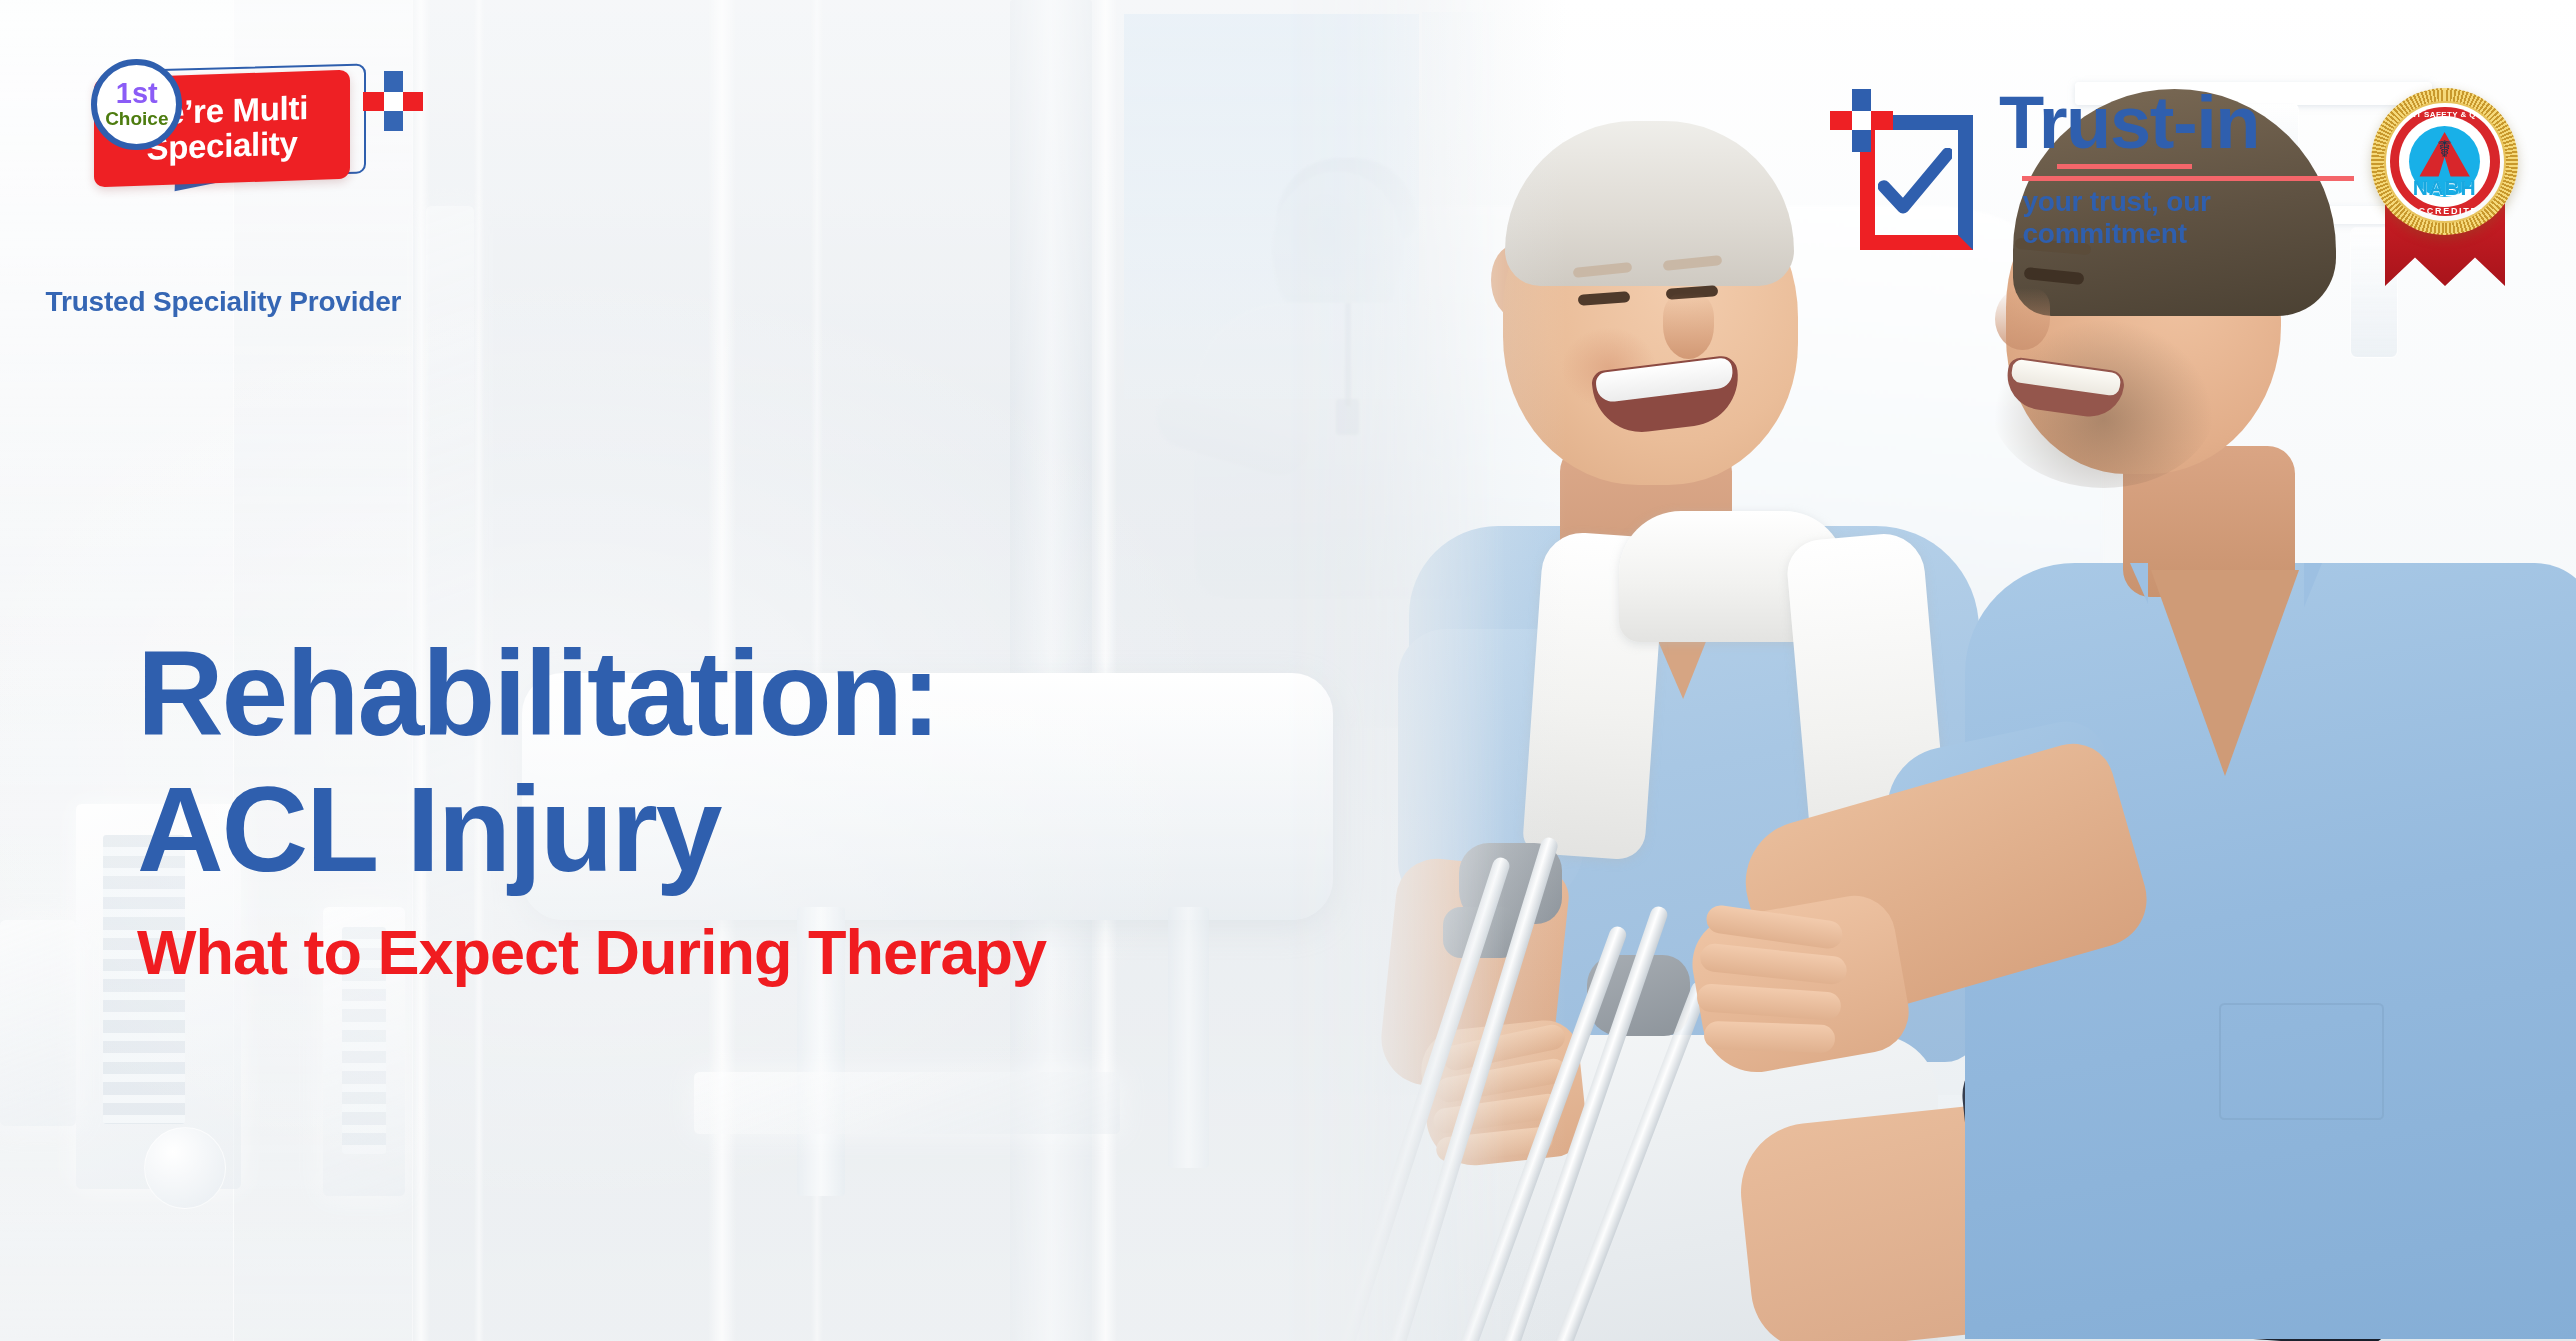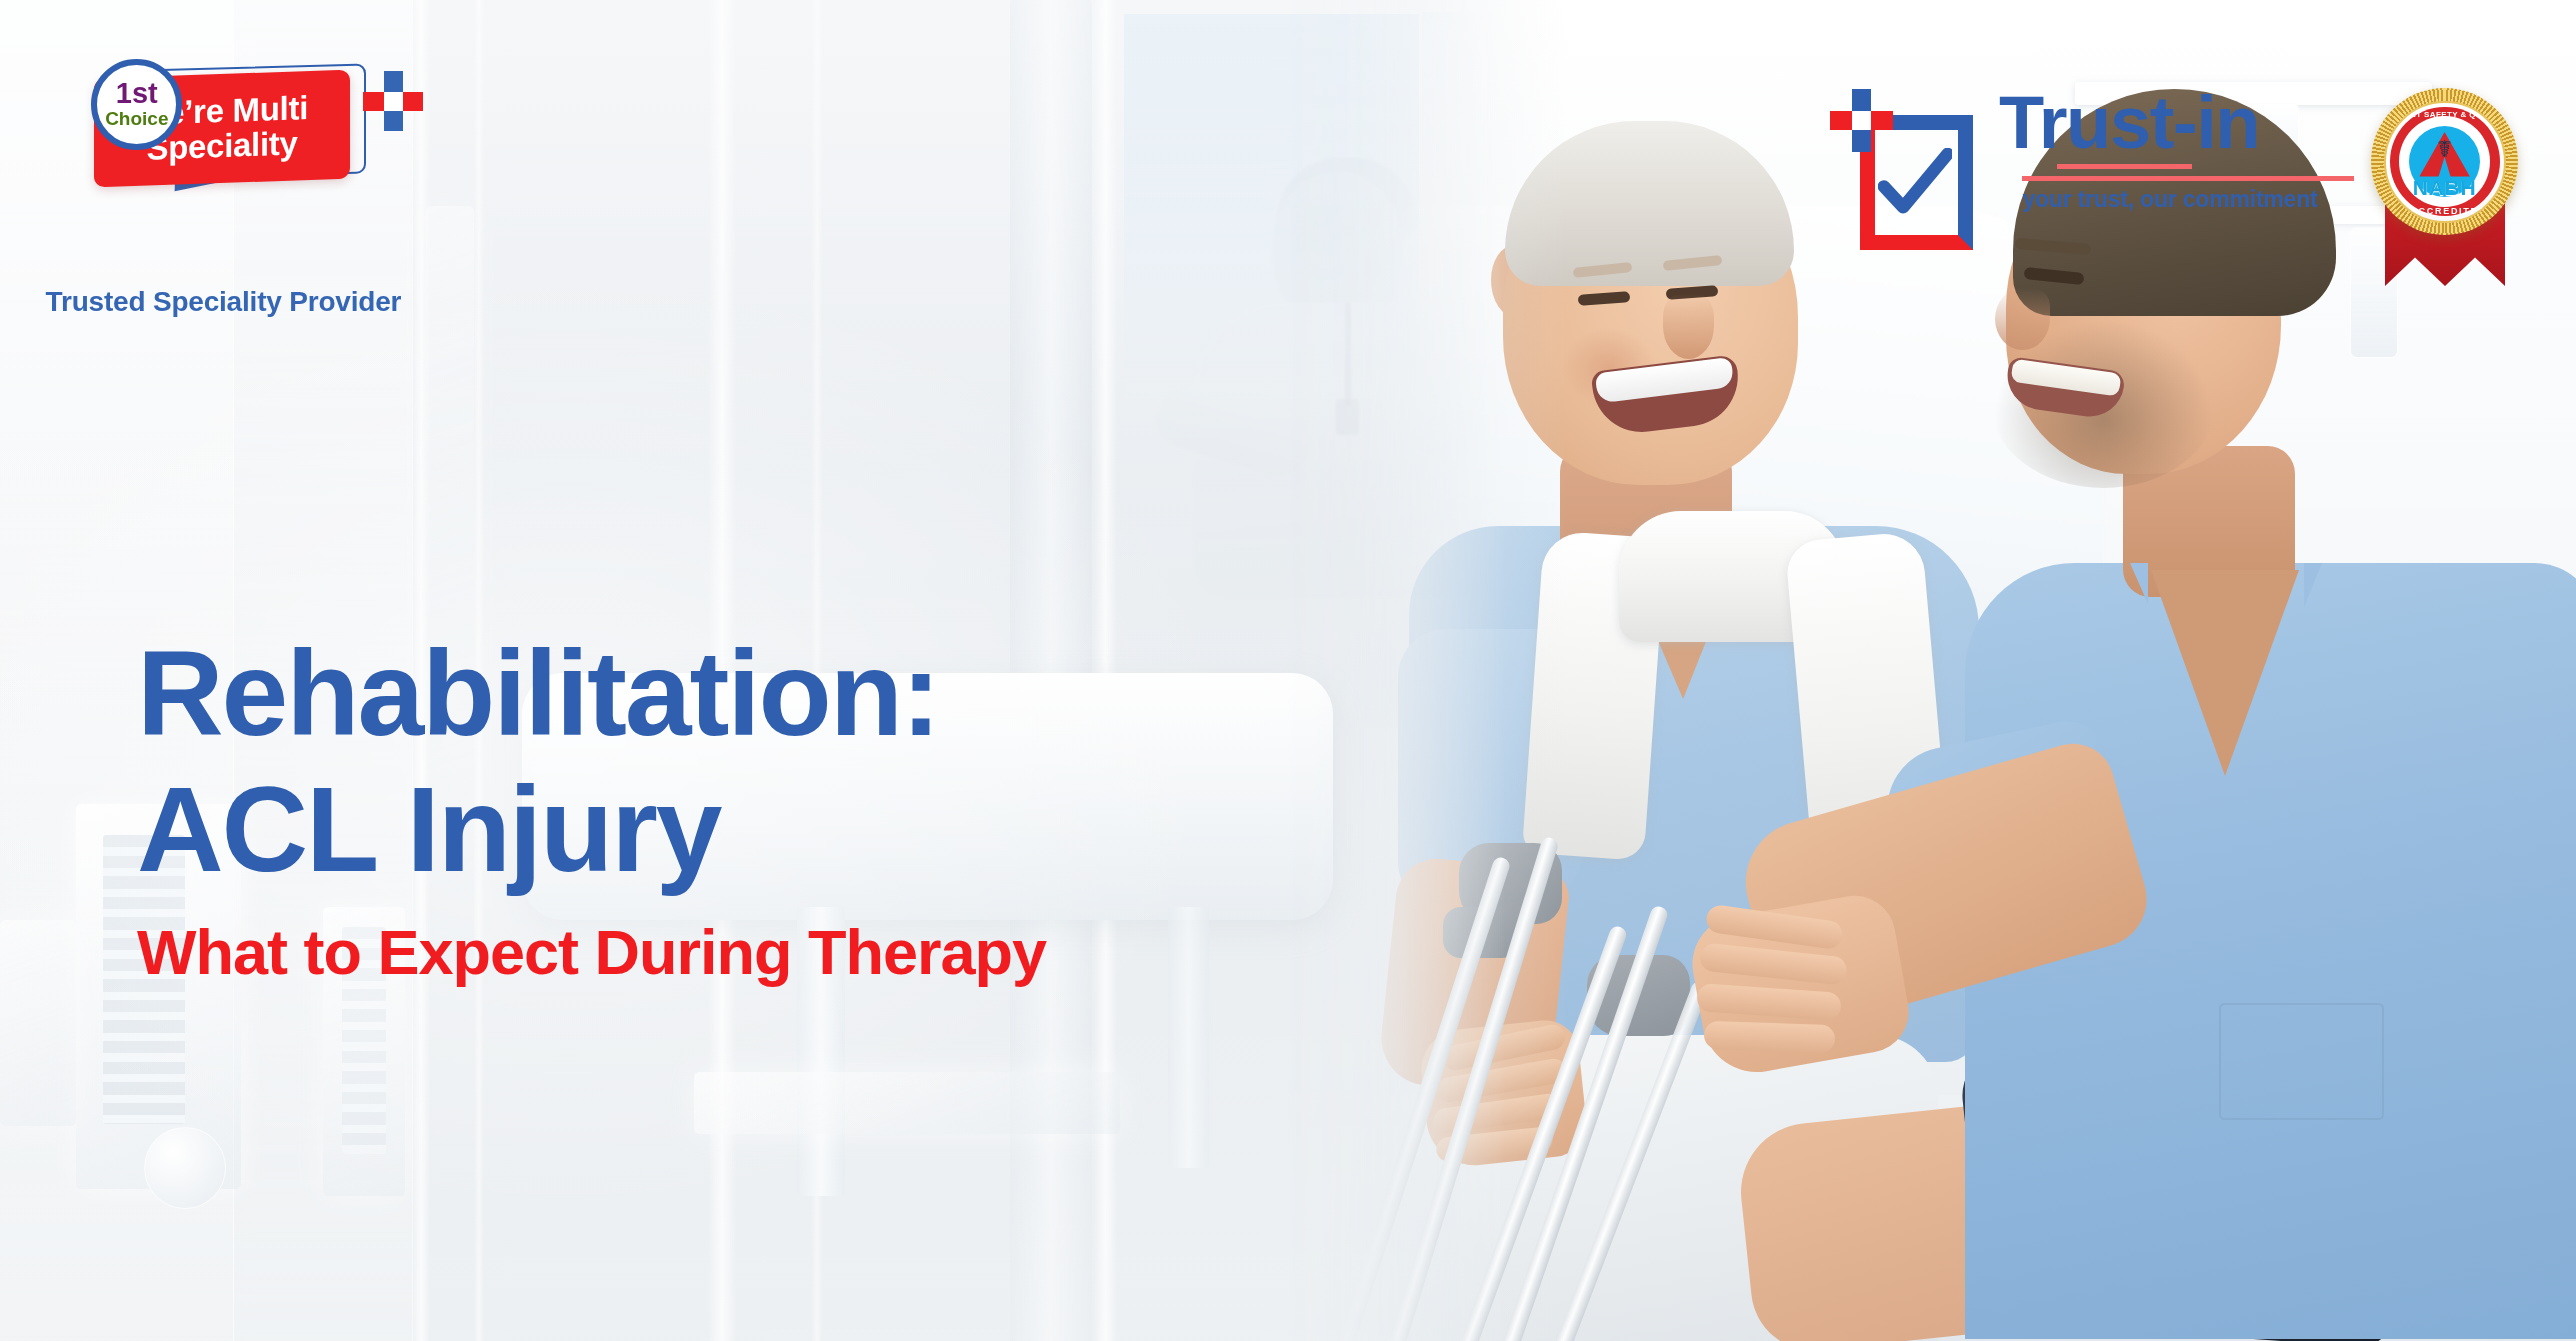--- a/index.html
+++ b/index.html
@@ -149,21 +149,21 @@
     border-top:0 solid transparent;
     transform:skewY(6deg) rotate(2deg);
   }
   .choice-badge{
     position:absolute; left:-2.7px; top:-11px;
     width:91px; height:91px; border-radius:50%;
     background:#fff; border:6.2px solid #2f5fae;
     display:flex; flex-direction:column; align-items:center; justify-content:center;
     z-index:4;
   }
-  .choice-1st{ color:#701a75; font-weight:700; font-size:29px; line-height:1; }
+  .choice-1st{ color:#8b5cf6; font-weight:700; font-size:29px; line-height:1; }
   .choice-sub{ color:#4d7c0f; font-weight:700; font-size:19px; line-height:1.1; margin-top:1.4px; }
 
   .mini-cross{ position:absolute; left:269px; top:1.4px; width:60px; height:60px; z-index:3;}
   .mc-v{ position:absolute; left:20.6px; top:0; width:19px; height:60px; background:#3566b4;}
   .mc-h{ position:absolute; left:0; top:20.6px; width:60px; height:19px; background:#ee2024;}
   .mc-c{ position:absolute; left:20.6px; top:20.6px; width:19px; height:19px; background:#ffffff;}
 
   .brand-tag{
     position:absolute; left:20.6px; top:271px;
     font-size:28px; font-weight:700; color:#3566b4; letter-spacing:-0.2px;
@@ -205,21 +205,21 @@
   }
   .logo-rule-sm{
     width:135px; height:4.8px; background:#f4666a; margin:4.1px 0 2.7px 58px;
   }
   .logo-hosp{
     font-size:70px; font-weight:400; color:#f22a2e; line-height:1;
     letter-spacing:6.9px;
   }
   .logo-rule-lg{ width:332px; height:4.8px; background:#f4666a; margin:6.9px 0 5.5px 23.4px; }
   .logo-motto{
-    font-size:23px; font-weight:700; color:#2f5fae; letter-spacing:-0.2px;
+    font-size:28px; font-weight:700; color:#2f5fae; letter-spacing:-0.2px;
     margin-left:23.4px;
   }
 
   
   .nabh{ position:absolute; right:54px; top:88px; width:155px; height:199px; }
   .nabh-ribbon{
     position:absolute; left:18px; top:96px; width:120px; height:102px;
   }
   .nabh-ribbon::before,
   .nabh-ribbon::after{

